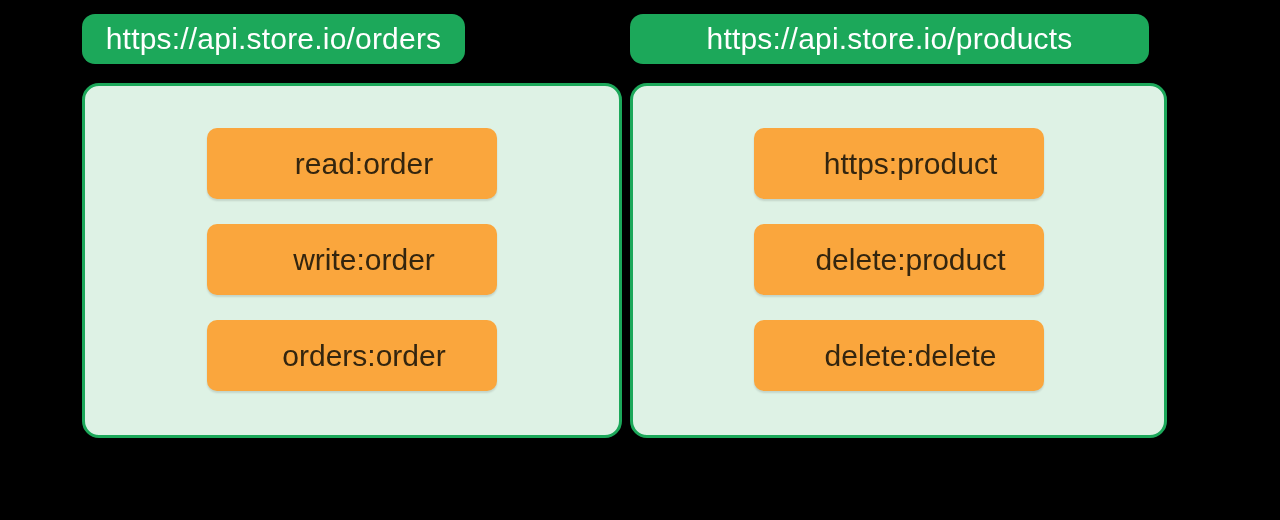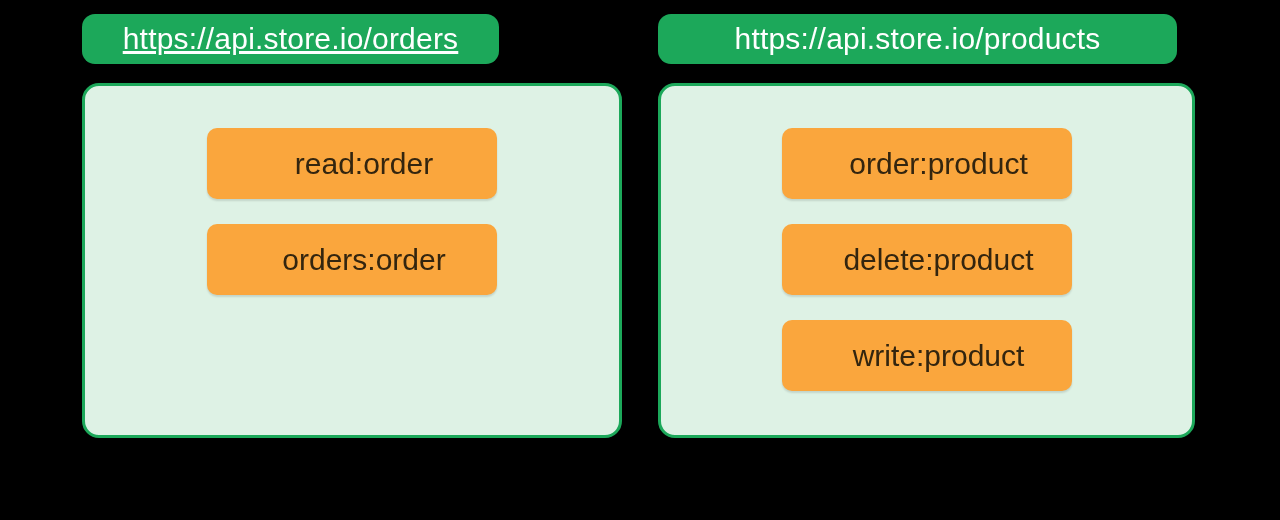--- a/index.html
+++ b/index.html
@@ -13,38 +13,38 @@
     height: 520px;
     background: var(--canvas-bg, #000000);
     overflow: hidden;
     font-family: "Liberation Sans", sans-serif;
   }
   .api-column {
     position: absolute;
     top: 14px;
   }
   .col-0 { left: 82px; width: 540px; }
-  .col-1 { left: 658px; width: 537px; border-radius: 11px; }
+  .col-1 { left: 630px; width: 537px; border-radius: 11px; }
 
   .api-url-badge {
     box-sizing: border-box;
     height: 50px;
     border-radius: 13px;
     background: var(--badge-green, #1CA85A);
     color: var(--badge-text, #ffffff);
     font-size: 30px;
     font-weight: 500;
     letter-spacing: 0.2px;
     display: flex;
     align-items: center;
     justify-content: center;
     white-space: nowrap;
     box-shadow: 0 2px 3px rgba(0,0,0,0.35);
   }
-  .col-0 .api-url-badge { width: 417px; text-decoration: underline; }
+  .col-0 .api-url-badge { width: 383px; }
   .col-1 .api-url-badge { width: 519px; }
 
   .scopes-panel {
     box-sizing: border-box;
     margin-top: 19px;
     width: 100%;
     height: 355px;
     background: var(--panel-fill, #DEF2E5);
     border: 3px solid var(--panel-border, #1CA85A);
     border-radius: 17px;
@@ -73,26 +73,27 @@
 </style>
 </head>
 <body>
 
 <div class="canvas">
 
   <div class="api-column col-0">
     <div class="api-url-badge">https://api.store.io/orders</div>
     <div class="scopes-panel">
       <div class="scope-chip">read:order</div>
+      <div class="scope-chip">write:order</div>
       <div class="scope-chip">orders:order</div>
     </div>
   </div>
 
   <div class="api-column col-1">
     <div class="api-url-badge">https://api.store.io/products</div>
     <div class="scopes-panel">
-      <div class="scope-chip">order:product</div>
+      <div class="scope-chip">https:product</div>
       <div class="scope-chip">delete:product</div>
-      <div class="scope-chip">write:product</div>
+      <div class="scope-chip">delete:delete</div>
     </div>
   </div>
 
 </div>
 
 </body></html>

